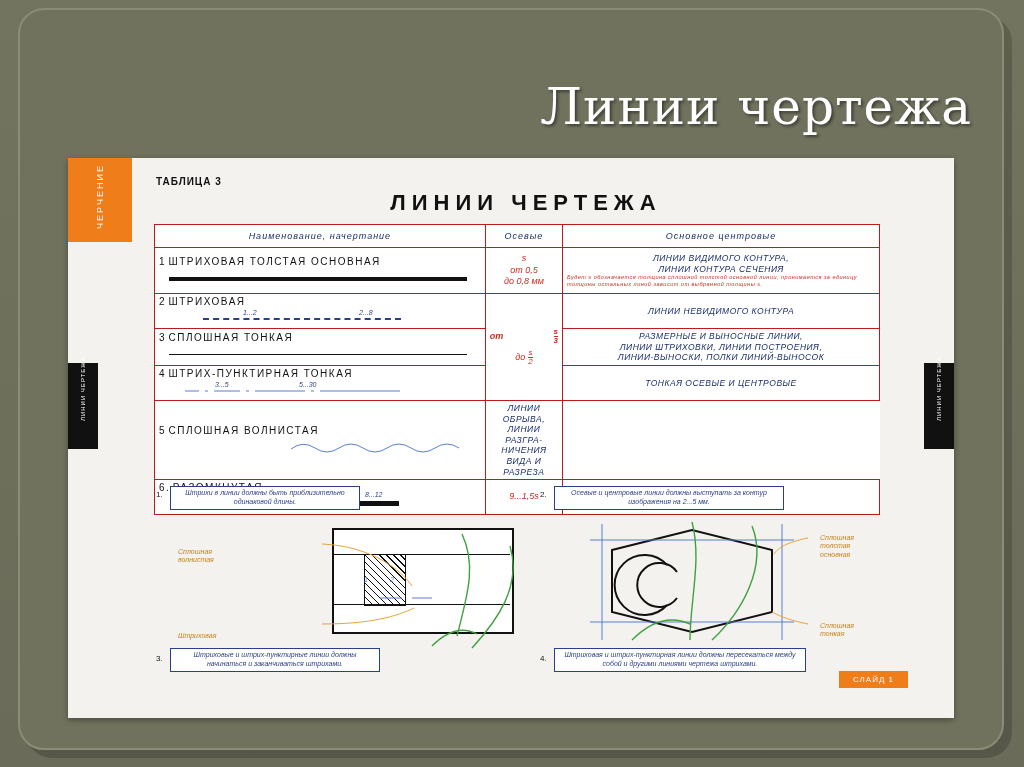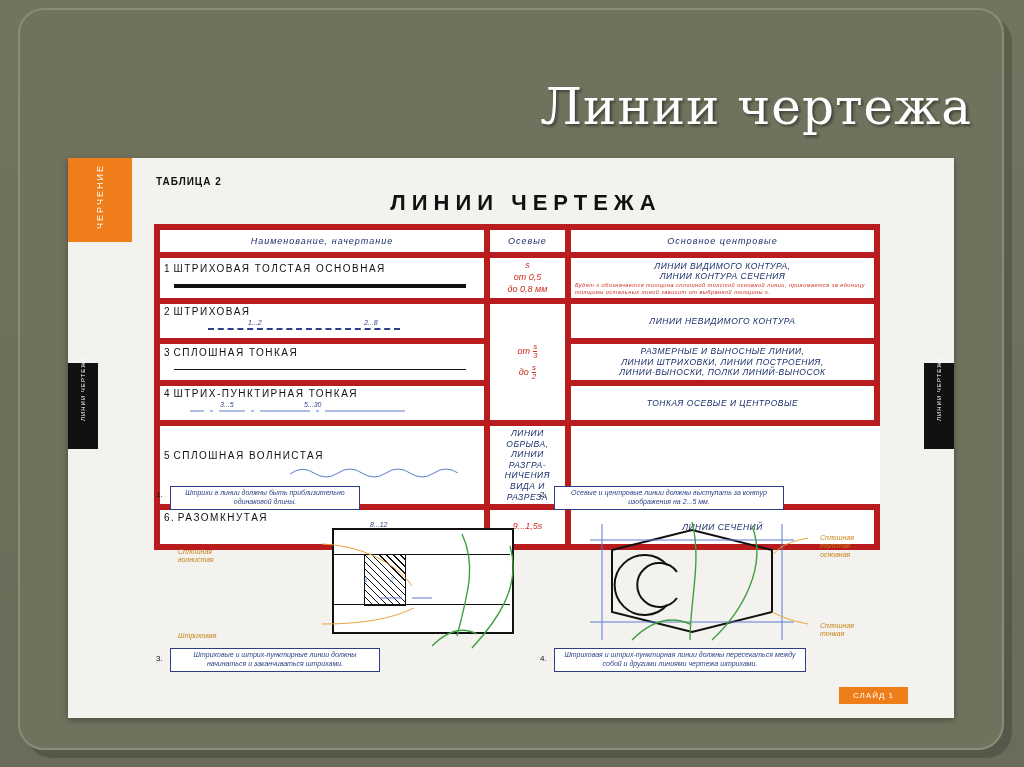--- a/index.html
+++ b/index.html
@@ -144,21 +144,21 @@
   table.lines {
     position: absolute;
     left: 22px;
     top: 56px;
     width: 726px;
     border-collapse: collapse;
     background: #fff;
     font-size: 9px;
   }
   table.lines td, table.lines th {
-    border: 6px solid #b91c1c;
+    border: 1px solid #b91c1c;
     padding: 2px 4px;
     vertical-align: middle;
   }
   table.lines th {
     font-size: 9px;
     font-weight: normal;
     font-style: italic;
     color: #1b2f6b;
     letter-spacing: 1px;
     text-align: center;
@@ -260,21 +260,21 @@
     background: repeating-linear-gradient(45deg, #111 0 1px, transparent 1px 5px);
     border: 1px solid #111;
   }
   .green { stroke: #3fa03f; fill: none; stroke-width: 1.4; }
   .orange-s { stroke: #e8a33d; fill:none; stroke-width:1; }
   .blue-s { stroke:#5a7fd0; fill:none; stroke-width:1; }
   .black-s { stroke:#111; fill:none; stroke-width:2; }
 
   .footer-badge {
     position: absolute;
-    right: 6px; bottom: 4px;
+    right: 6px; bottom: 20px;
     background: #ef7d1a;
     color: #fff;
     font-size: 8px;
     padding: 4px 14px;
     letter-spacing: 1px;
   }
 </style>
 </head>
 <body>
 
@@ -292,21 +292,21 @@
     </div>
     <div class="tab-dark-left">
       <span>ЛИНИИ ЧЕРТЕЖА</span>
     </div>
     <div class="tab-dark-right">
       <span>ЛИНИИ ЧЕРТЕЖА</span>
     </div>
 
     <div class="poster-inner">
 
-      <div class="poster-label">ТАБЛИЦА 2</div>
+      <div class="poster-label">ТАБЛИЦА 3</div>
       <div class="poster-title">ЛИНИИ ЧЕРТЕЖА</div>
 
       <table class="lines">
         <thead>
           <tr>
             <th class="c-name">Наименование, начертание</th>
             <th class="c-thick">Осевые</th>
             <th class="c-purpose">Основное центровые</th>
           </tr>
         </thead>
@@ -335,21 +335,21 @@
             <td>
               <span class="rowname">2</span>
               <span class="rowname">ШТРИХОВАЯ</span>
               <div class="samp">
                 <div class="dashed-line"></div>
                 <span class="dim" style="left:84px; top:-1px;">1...2</span>
                 <span class="dim" style="left:200px; top:-1px;">2...8</span>
               </div>
             </td>
             <td class="thickcell" rowspan="3">
-              <div style="display:flex;align-items:center;justify-content:center;gap:3px;">
+              <div style="display:flex;align-items:center;justify-content:space-between;gap:3px;font-weight:bold;">
                 <span>от</span>
                 <span class="frac">
                     <span class="num">s</span>
                     <span class="den">3</span>
                   </span>
               </div>
               <div style="display:flex;align-items:center;justify-content:center;gap:3px;margin-top:4px;">
                 <span>до</span>
                 <span class="frac">
                     <span class="num">s</span>

